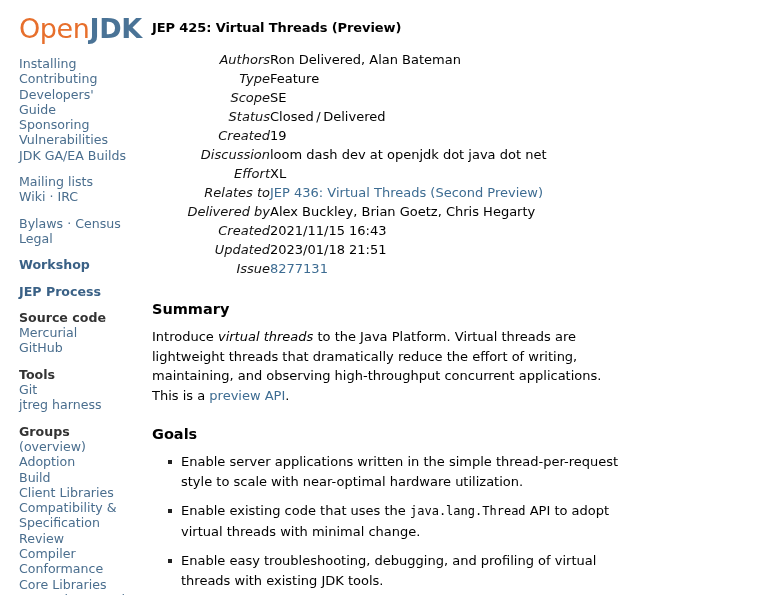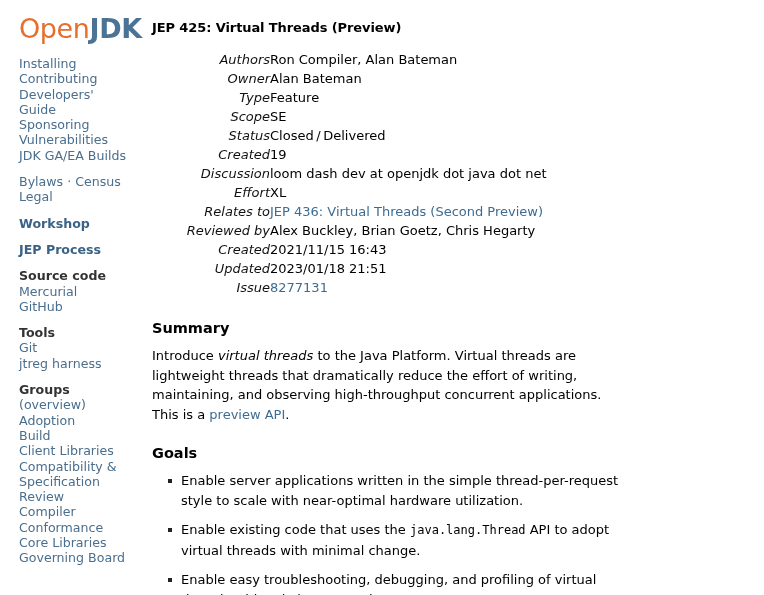--- a/index.html
+++ b/index.html
@@ -169,20 +169,24 @@
     <div class="logo"><span class="open">Open</span><span class="jdk">JDK</span></div>
 
     <div id="nav-container">
         <div class="nav-group">
           <a href="#" class="nav-item">Installing</a>
           <a href="#" class="nav-item">Contributing</a>
           <a href="#" class="nav-item wrap" style="text-indent: 0px; padding-left: 0px; max-width: 112px;">Developers' Guide</a>
           <a href="#" class="nav-item">Sponsoring</a>
           <a href="#" class="nav-item">Vulnerabilities</a>
           <a href="#" class="nav-item">JDK GA/EA Builds</a>
+        </div>
+        <div class="nav-group">
+          <a href="#" class="nav-item">Mailing lists</a>
+          <div class="nav-item nav-inline"><a href="#">Wiki</a><span class="nav-sep"> · </span><a href="#">IRC</a></div>
         </div>
         <div class="nav-group">
           <div class="nav-item nav-inline"><a href="#">Bylaws</a><span class="nav-sep"> · </span><a href="#">Census</a></div>
           <a href="#" class="nav-item">Legal</a>
         </div>
         <div class="nav-group">
           <a href="#" class="nav-item bold">Workshop</a>
         </div>
         <div class="nav-group">
           <a href="#" class="nav-item bold">JEP Process</a>
@@ -213,25 +217,21 @@
   </div>
 
   <div class="content">
 
     <h1 class="jep-title">JEP 425: Virtual Threads (Preview)</h1>
 
     <table class="meta">
       <tbody id="meta-body">
           <tr>
             <td class="meta-label">Authors</td>
-            <td class="meta-value">Ron Compiler, Alan Bateman</td>
-          </tr>
-          <tr>
-            <td class="meta-label">Owner</td>
-            <td class="meta-value">Alan Bateman</td>
+            <td class="meta-value">Ron Delivered, Alan Bateman</td>
           </tr>
           <tr>
             <td class="meta-label">Type</td>
             <td class="meta-value">Feature</td>
           </tr>
           <tr>
             <td class="meta-label">Scope</td>
             <td class="meta-value">SE</td>
           </tr>
           <tr>
@@ -248,21 +248,21 @@
           </tr>
           <tr>
             <td class="meta-label">Effort</td>
             <td class="meta-value">XL</td>
           </tr>
           <tr>
             <td class="meta-label">Relates to</td>
             <td class="meta-value"><a href="#">JEP 436: Virtual Threads (Second Preview)</a></td>
           </tr>
           <tr>
-            <td class="meta-label">Reviewed by</td>
+            <td class="meta-label">Delivered by</td>
             <td class="meta-value">Alex Buckley, Brian Goetz, Chris Hegarty</td>
           </tr>
           <tr>
             <td class="meta-label">Created</td>
             <td class="meta-value">2021/11/15 16:43</td>
           </tr>
           <tr>
             <td class="meta-label">Updated</td>
             <td class="meta-value">2023/01/18 21:51</td>
           </tr>

